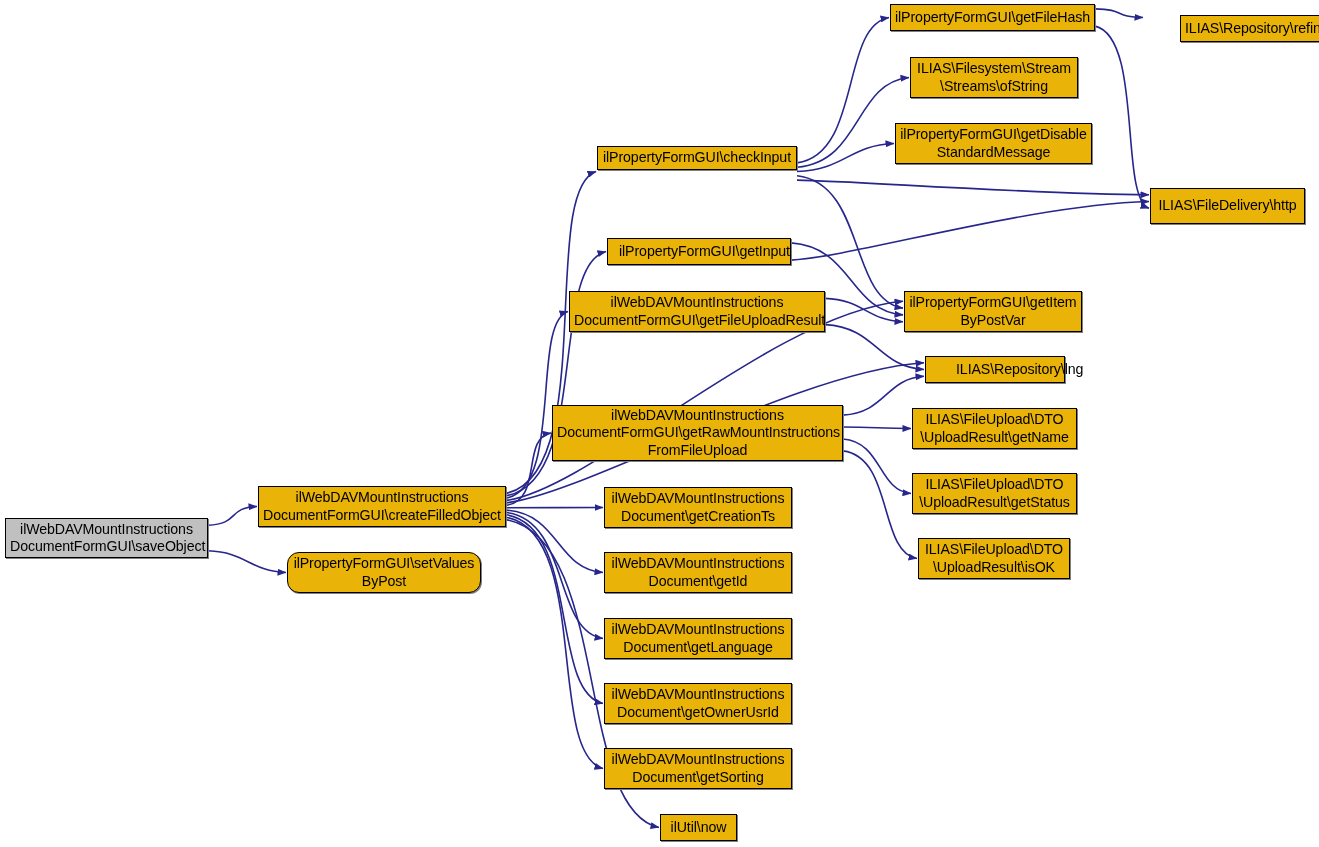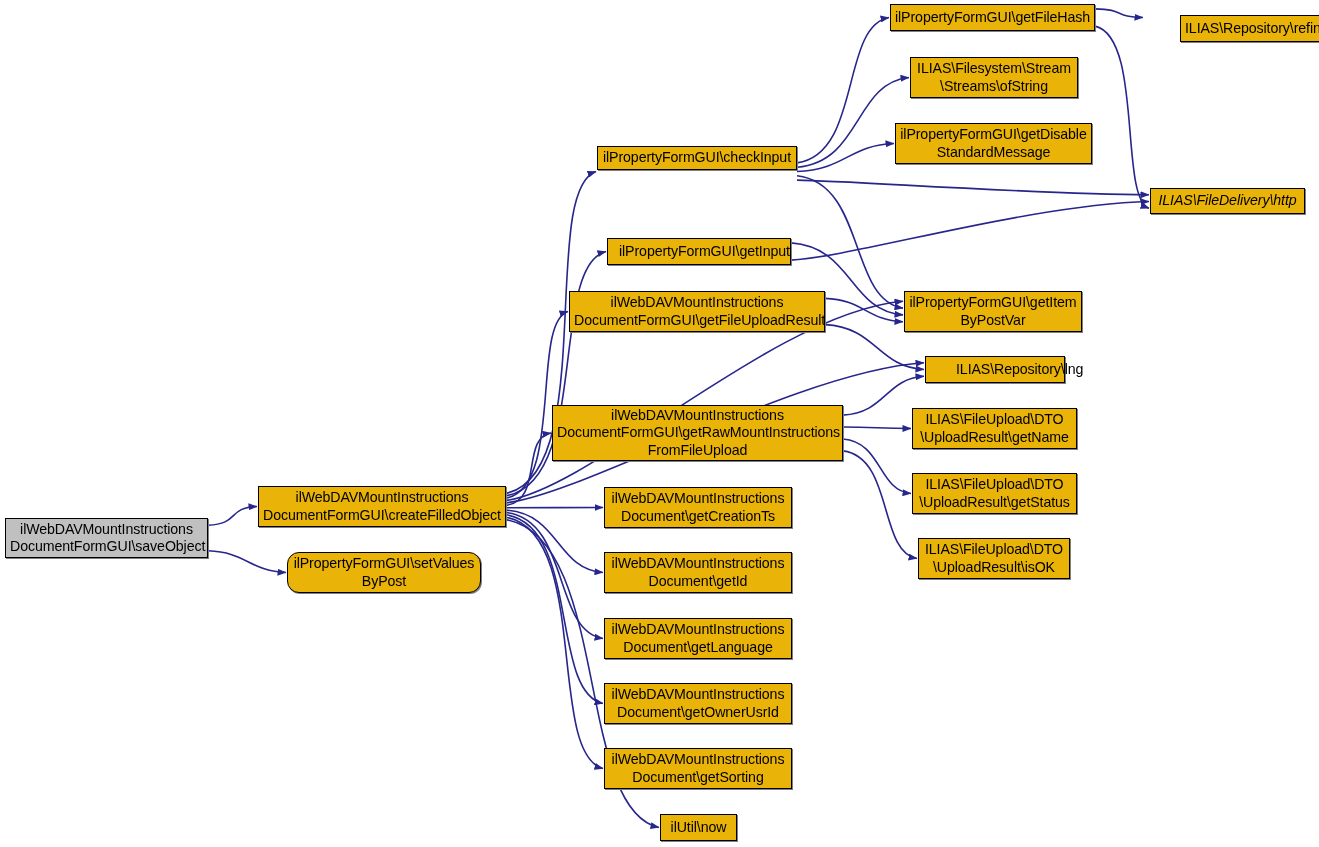--- a/index.html
+++ b/index.html
@@ -127,16 +127,16 @@
       <div class="node" style="left: 904px; top: 291px; width: 178px; height: 41px;"><span class="node-label">ilPropertyFormGUI\getItem
 ByPostVar</span></div>
       <div class="node" style="left: 925px; top: 356px; width: 140px; height: 27px; padding-left: 26px;"><span class="node-label">ILIAS\Repository\lng</span></div>
       <div class="node" style="left: 912px; top: 408px; width: 165px; height: 41px;"><span class="node-label">ILIAS\FileUpload\DTO
 \UploadResult\getName</span></div>
       <div class="node" style="left: 912px; top: 473px; width: 165px; height: 41px;"><span class="node-label">ILIAS\FileUpload\DTO
 \UploadResult\getStatus</span></div>
       <div class="node" style="left: 918px; top: 538px; width: 152px; height: 41px;"><span class="node-label">ILIAS\FileUpload\DTO
 \UploadResult\isOK</span></div>
       <div class="node" style="left: 1144px; top: 15px; width: 149px; height: 27px; margin-left: 36px;"><span class="node-label">ILIAS\Repository\refinery</span></div>
-      <div class="node" style="left: 1150px; top: 188px; width: 155px; height: 26px; font-style: italic;"><span class="node-label">ILIAS\FileDelivery\http</span></div>
+      <div class="node" style="left: 1150px; top: 188px; width: 155px; height: 36px;"><span class="node-label">ILIAS\FileDelivery\http</span></div>
     </div>
 
 </div>
 
 </body></html>

